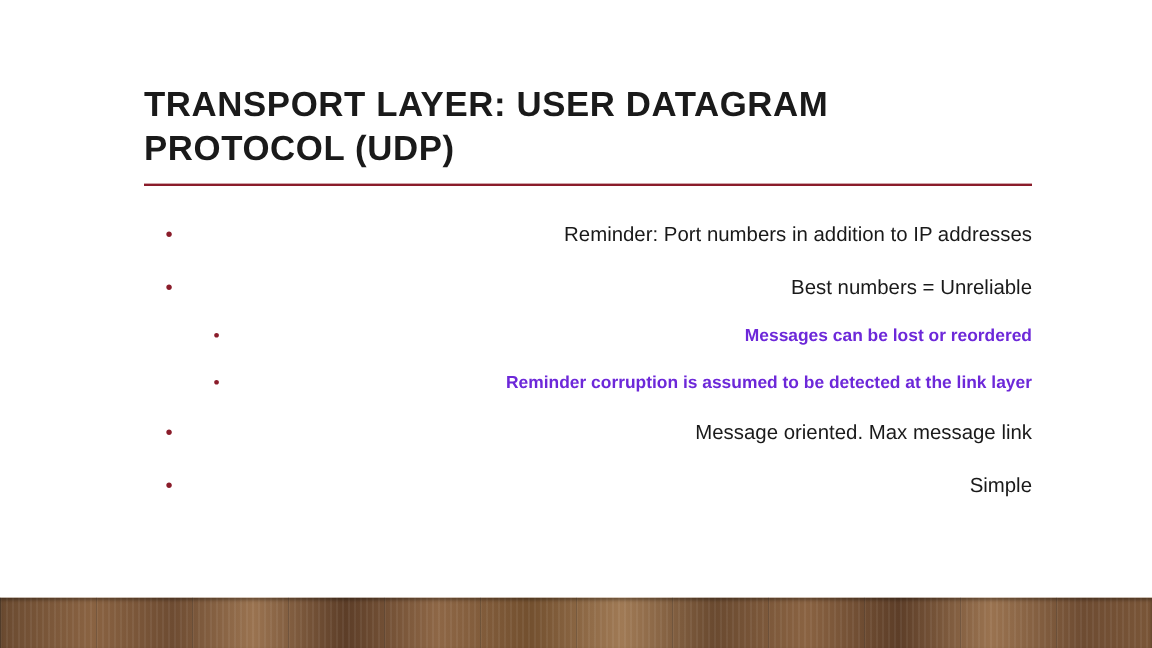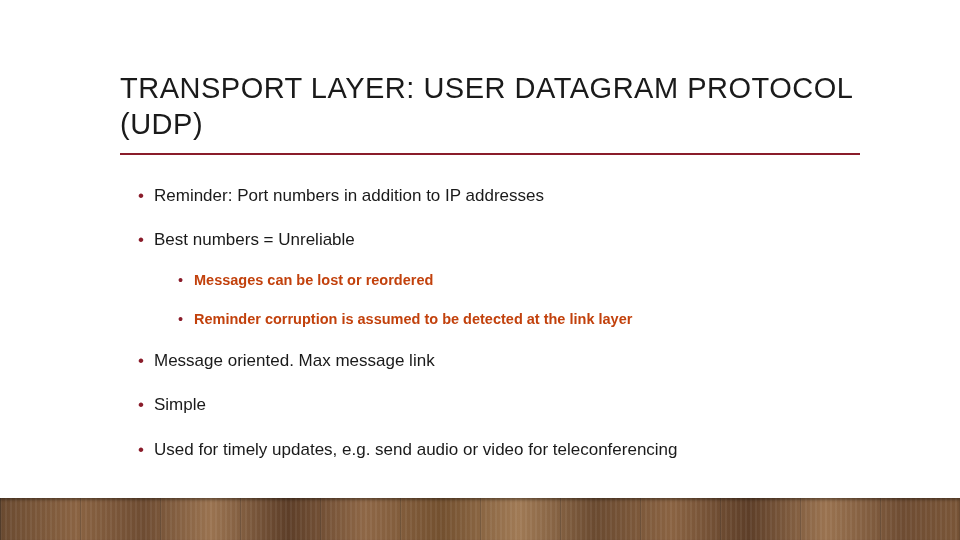--- a/index.html
+++ b/index.html
@@ -7,57 +7,58 @@
   body {
     font-family: Arial, "Helvetica Neue", Helvetica, sans-serif;
     background: #ffffff;
     position: relative;
   }
   .content {
     padding: 70px 100px 0 120px;
   }
   .title {
     font-size: 29px;
-    font-weight: 400;
+    font-weight: 700;
     letter-spacing: 0.5px;
     color: #1a1a1a;
     line-height: 1.25;
     padding-bottom: 10px;
     border-bottom: 2px solid #8a1c2a;
     margin-bottom: 30px;
   }
   ul.level1 {
     list-style: none;
     padding-left: 18px;
   }
   ul.level1 > li {
     font-size: 17px;
     color: #1a1a1a;
     margin-bottom: 22px;
     position: relative;
     padding-left: 16px;
     line-height: 1.3;
+    text-align: right;
   }
   ul.level1 > li::before {
     content: "•";
     position: absolute;
     left: 0;
     top: 0;
     color: #8a1c2a;
     font-size: 17px;
   }
   ul.level2 {
     list-style: none;
     padding-left: 24px;
     margin-top: 20px;
   }
   ul.level2 > li {
     font-size: 14.5px;
     font-weight: 700;
-    color: #c2410c;
+    color: #6d28d9;
     margin-bottom: 20px;
     position: relative;
     padding-left: 16px;
     line-height: 1.3;
   }
   ul.level2 > li::before {
     content: "•";
     position: absolute;
     left: 0;
     top: 0;
@@ -93,17 +94,16 @@
     <li><span>Reminder: Port numbers in addition to IP addresses</span></li>
     <li>
       <span>Best numbers = Unreliable</span>
       <ul class="level2">
         <li><span>Messages can be lost or reordered</span></li>
         <li><span>Reminder corruption is assumed to be detected at the link layer</span></li>
       </ul>
     </li>
     <li><span>Message oriented. Max message link</span></li>
     <li><span>Simple</span></li>
-    <li><span>Used for timely updates, e.g. send audio or video for teleconferencing</span></li>
   </ul>
 </div>
 
 <div class="floor"></div>
 
 </body></html>

